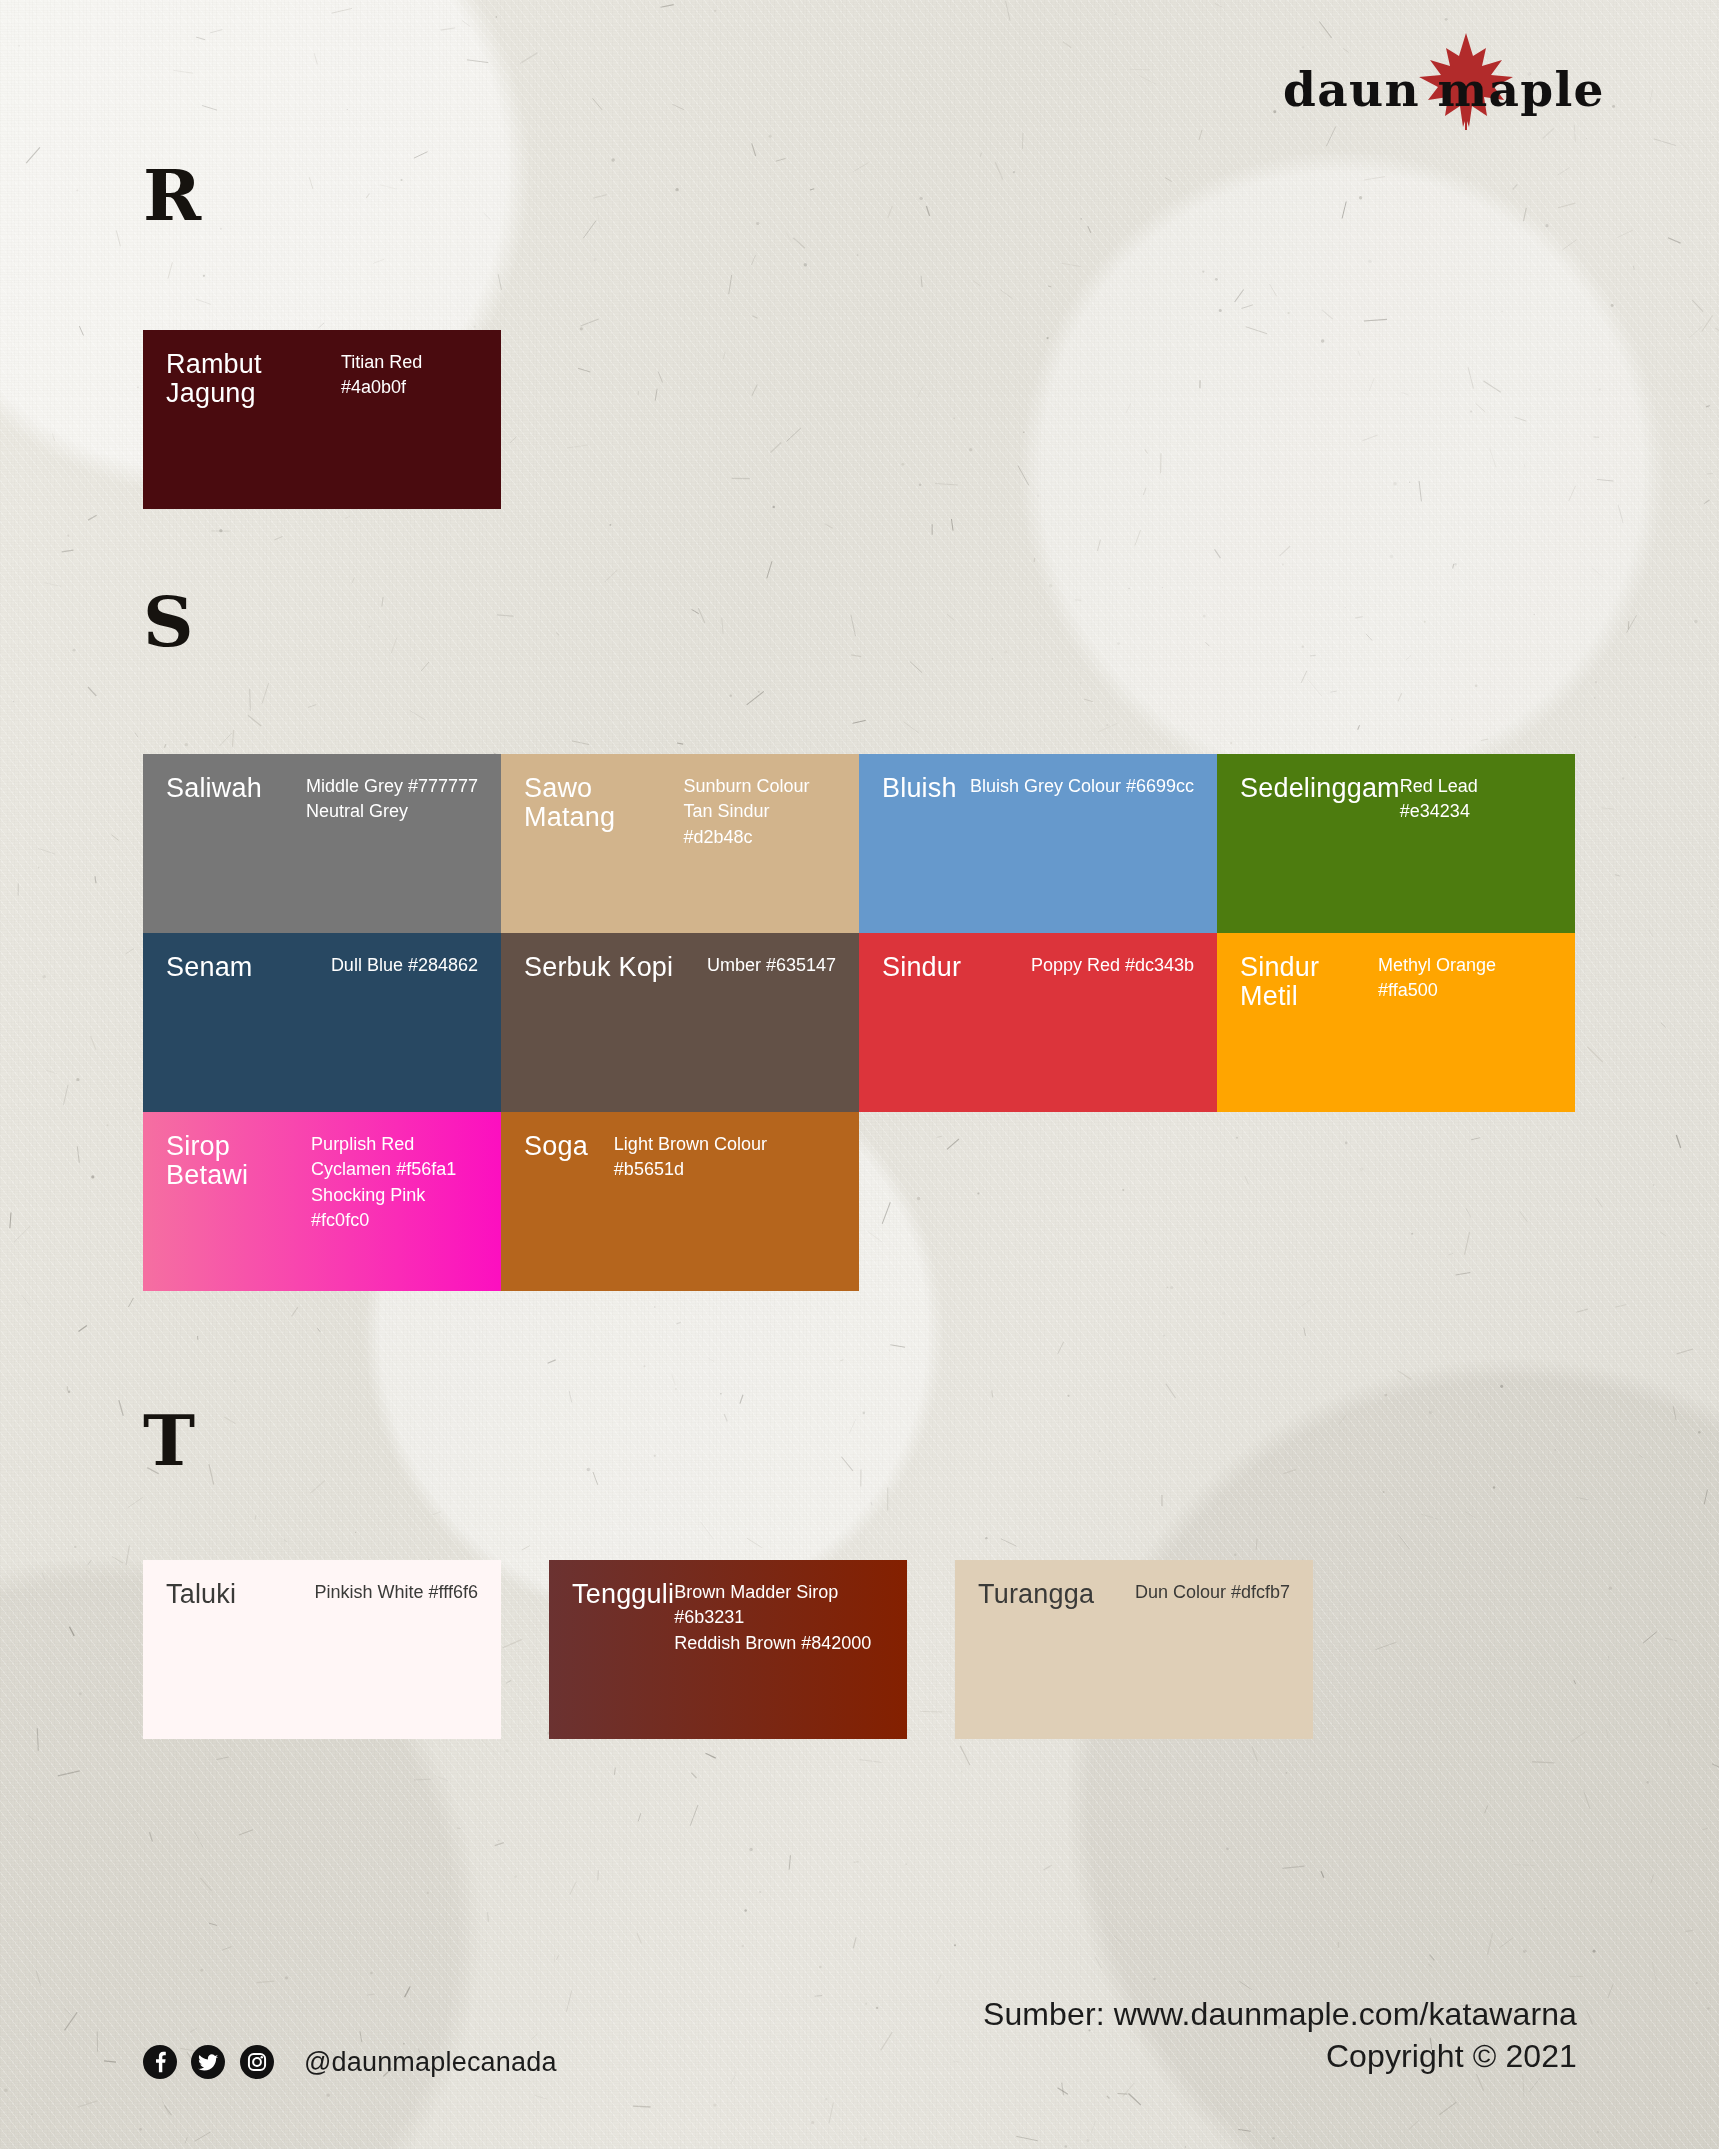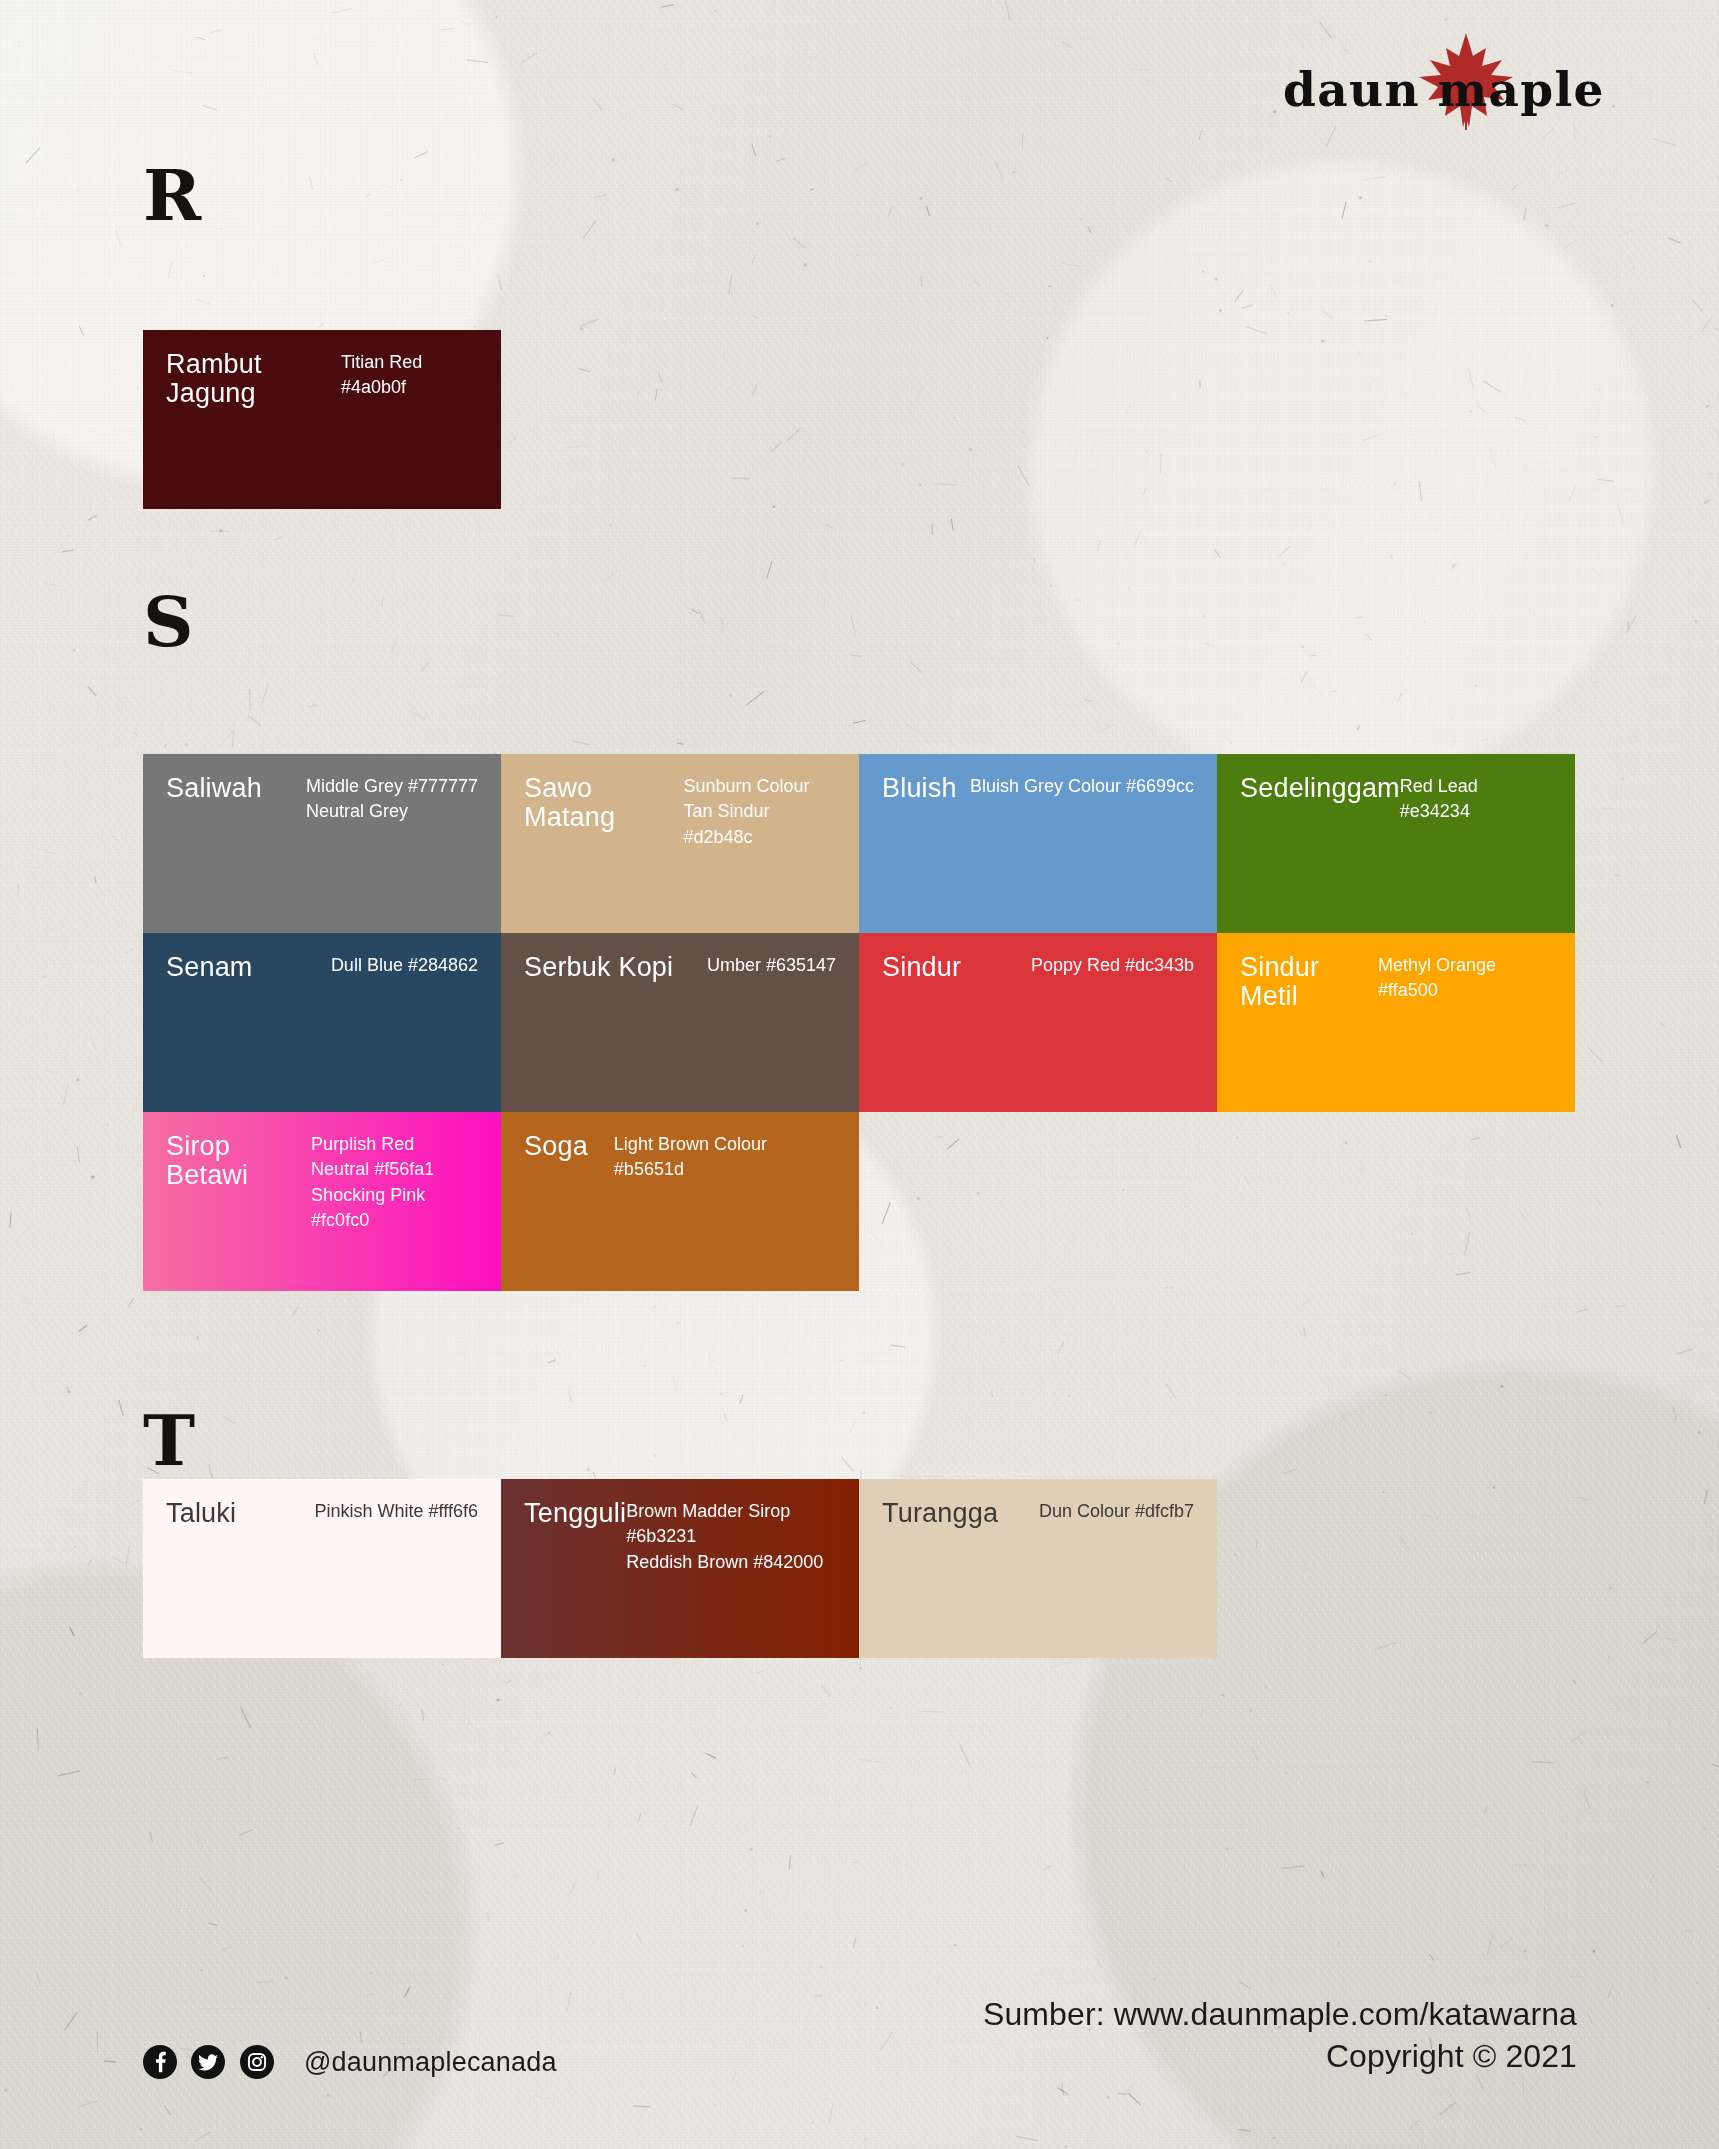--- a/index.html
+++ b/index.html
@@ -1002,34 +1002,34 @@
       <div class="swatch" style="background-color: rgb(255, 165, 0);">
         <div class="sw-name">Sindur Metil</div>
         <div class="sw-aliases">
           <div>Methyl Orange #ffa500</div>
         </div>
       </div>
       <div class="swatch" style="background-image: linear-gradient(90deg, rgb(245, 111, 161) 0%, rgb(252, 15, 192) 100%);">
         <div class="sw-name">Sirop Betawi</div>
         <div class="sw-aliases">
           <div>Purplish Red</div>
-          <div>Neutral #f56fa1</div>
+          <div>Cyclamen #f56fa1</div>
           <div>Shocking Pink #fc0fc0</div>
         </div>
       </div>
       <div class="swatch" style="background-color: rgb(181, 101, 29); gap: 26px;">
         <div class="sw-name">Soga</div>
         <div class="sw-aliases">
           <div>Light Brown Colour #b5651d</div>
         </div>
       </div>
     </div>
 
   <div class="section-letter" style="left:143px; top:1406px;">T</div>
-  <div class="swatch-grid" style="top:1479px;" id="grid-t">
+  <div class="swatch-grid" style="top:1560px;gap:48px;" id="grid-t">
       <div class="swatch dark-text" style="background-color: rgb(255, 246, 246);">
         <div class="sw-name">Taluki</div>
         <div class="sw-aliases">
           <div>Pinkish White #fff6f6</div>
         </div>
       </div>
       <div class="swatch" style="background-image: linear-gradient(90deg, rgb(107, 50, 49) 0%, rgb(132, 32, 0) 100%);">
         <div class="sw-name">Tengguli</div>
         <div class="sw-aliases">
           <div>Brown Madder Sirop #6b3231</div>

